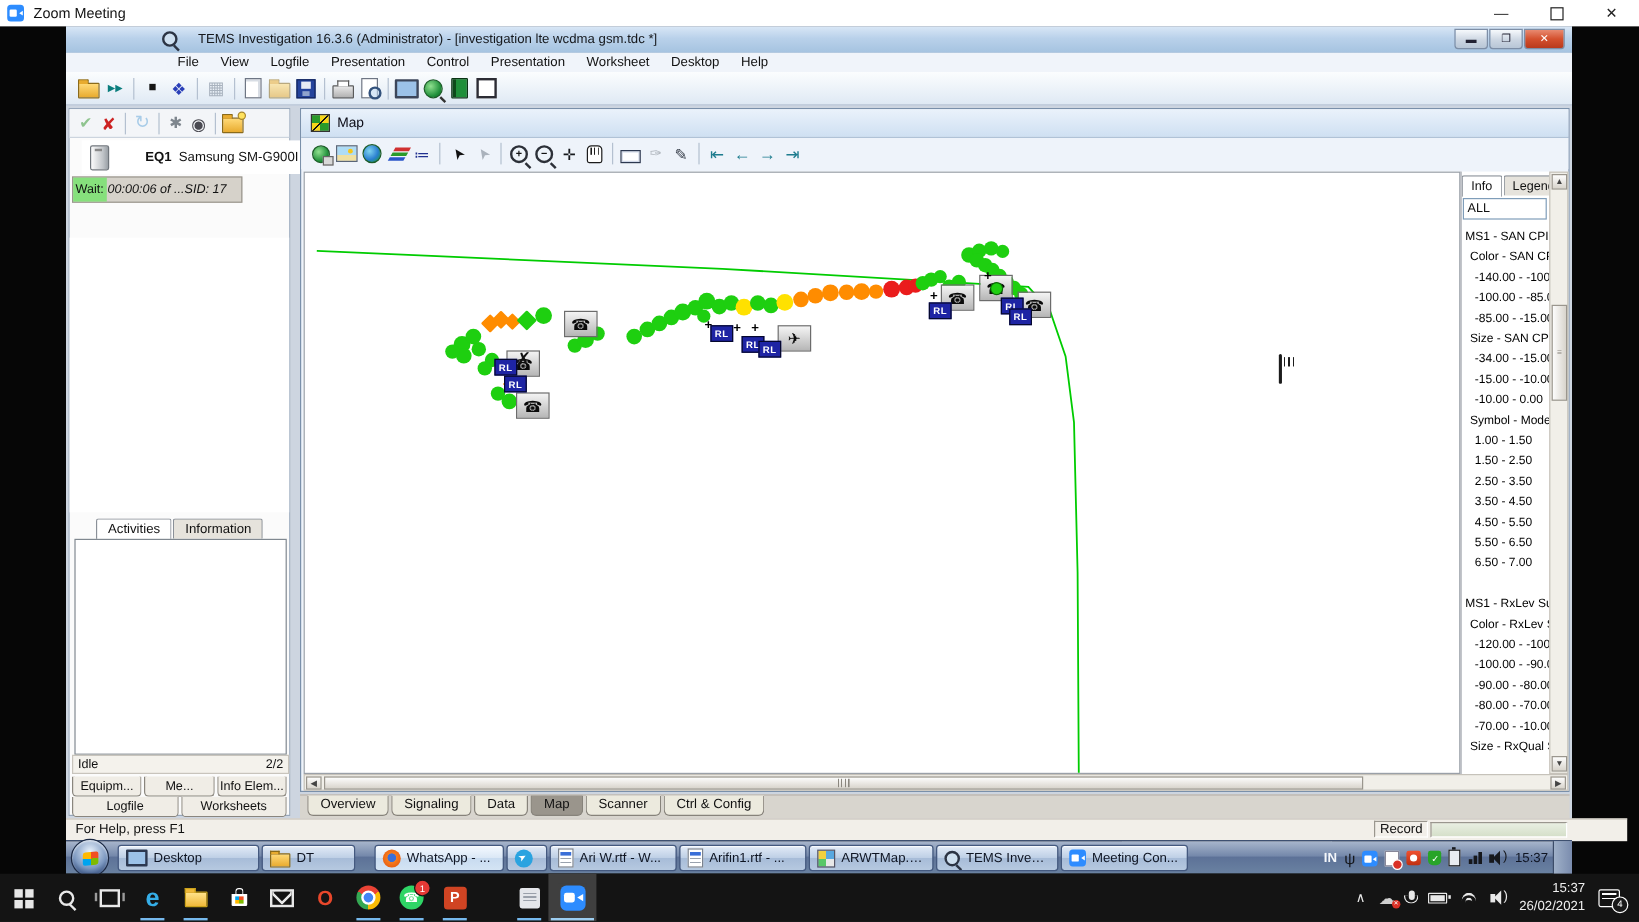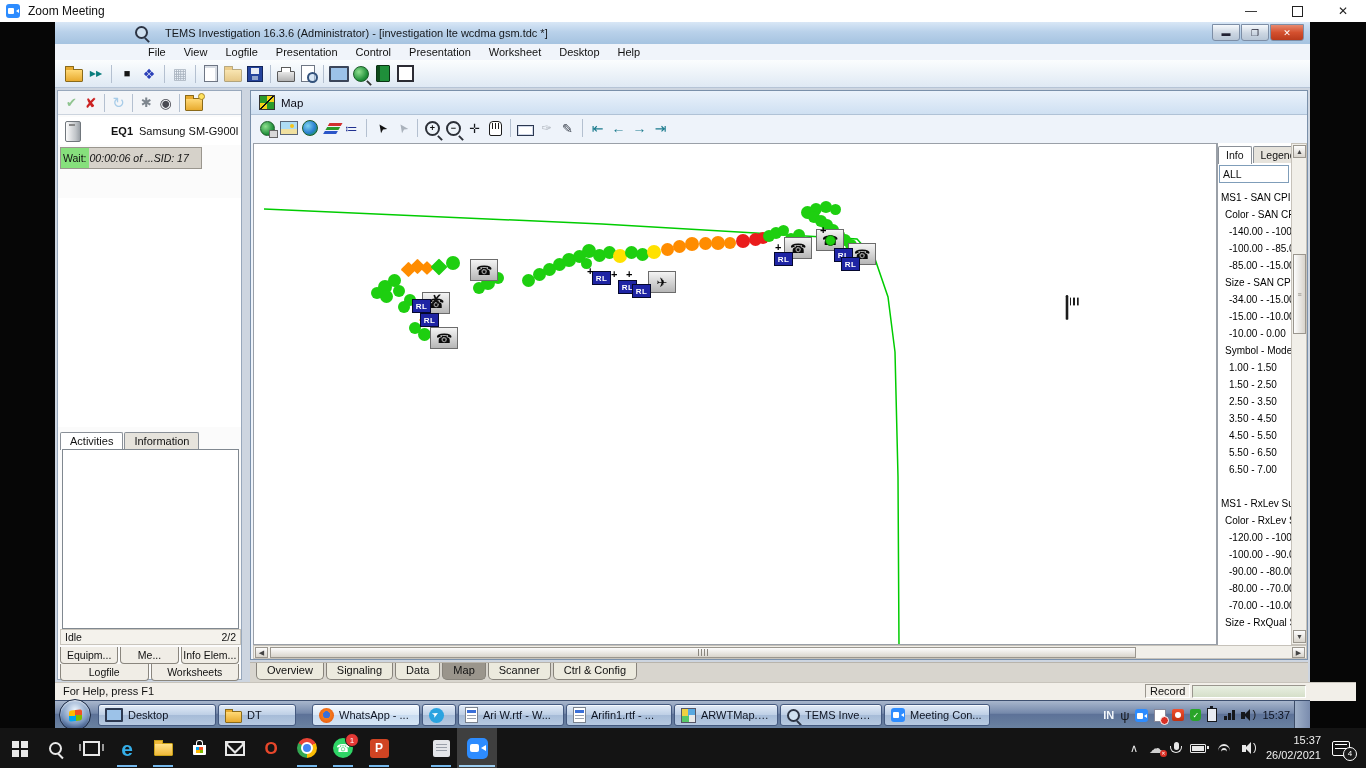--- a/index.html
+++ b/index.html
@@ -36,31 +36,31 @@
   .tbi{width:22px;height:22px;display:flex;align-items:center;justify-content:center;flex:none;line-height:1;}
   .tb-sep{width:1px;height:18px;background:#b4c0d0;margin:0 4px;flex:none;}
 
   
   #tems-client{position:absolute;left:0;top:66px;width:1255px;height:594px;background:#cdd5e0;}
 
   
   #equip-panel{position:absolute;left:2px;top:2px;width:185px;height:590px;background:#fbfbfb;border:1px solid #98a8bc;box-sizing:border-box;}
   #eq-toolbar{position:absolute;left:0;top:0;width:100%;height:24px;background:#f3f5f8;border-bottom:1px solid #ccd4de;display:flex;align-items:center;padding-left:4px;box-sizing:border-box;}
   #eq-toolbar .tbi{width:19px;height:19px;}
-  #eq1-row{position:absolute;left:0;top:26px;width:100%;height:28px;display:flex;align-items:center;background:#fff;}
+  #eq1-row{position:absolute;left:10px;top:26px;width:100%;height:28px;display:flex;align-items:center;background:#fff;}
   #eq2-row{position:absolute;left:0;top:80px;width:100%;height:26px;display:flex;align-items:center;background:#dfe7f0;border-top:1px solid #cfd8e2;border-bottom:1px solid #cfd8e2;}
   .eq-id{font-size:11px;font-weight:bold;color:#111;margin-left:30px;}
   .eq-name{font-size:11px;color:#111;margin-left:6px;white-space:nowrap;}
   #wait-row{position:absolute;left:2px;top:56px;width:140px;height:20px;background:#d6d2ca;border:1px solid #9a968e;display:flex;align-items:center;font-size:10.5px;color:#111;}
   #wait-chip{background:#86e07c;padding:2px 2px;height:100%;display:flex;align-items:center;box-sizing:border-box;}
   #wait-text{padding-left:1px;white-space:nowrap;font-style:italic;}
   #eq-filler{position:absolute;left:0;top:107px;width:100%;height:229px;background:#fff;}
   #act-tabs{position:absolute;left:2px;top:338px;height:20px;display:flex;align-items:flex-end;}
   .atab{font-size:11px;color:#111;padding:2px 9px;border:1px solid #8a9098;border-bottom:none;background:#e6e3dc;border-radius:2px 2px 0 0;margin-right:1px;}
-  .atab.active{background:#fff;position:relative;top:1px;padding-bottom:3px;}
+  .atab.active{background:#fff;position:relative;top:1px;padding-bottom:3px;margin-left:20px;}
   #act-box{position:absolute;left:4px;top:358px;width:175px;height:178px;background:#fff;border:1px solid #808890;}
   #idle-row{position:absolute;left:2px;top:538px;width:181px;height:16px;display:flex;justify-content:space-between;font-size:10.5px;color:#111;background:#f4f2ec;border:1px solid #c8c4bc;box-sizing:border-box;padding:0 4px;align-items:center;}
   .navrow{position:absolute;left:2px;width:181px;height:17px;display:flex;}
   .navtab{flex:1;font-size:10.5px;color:#111;background:#f0ede6;border:1px solid #8a8populate6803;border:1px solid #8a867e;border-top:none;border-radius:0 0 4px 4px;display:flex;align-items:center;justify-content:center;margin-right:2px;white-space:nowrap;overflow:hidden;}
 
   
   #map-window{position:absolute;left:195px;top:2px;width:1058px;height:570px;background:#eef3fa;border:1px solid #7a90aa;box-sizing:border-box;}
   #map-header{position:absolute;left:0;top:0;width:100%;height:24px;background:linear-gradient(#eaf2fb,#cfe0f2);border-bottom:1px solid #b0c2d6;display:flex;align-items:center;gap:6px;padding-left:8px;box-sizing:border-box;}
   #map-title{font-size:11.5px;color:#0a0a14;}
   #map-toolbar{position:absolute;left:0;top:24px;width:100%;height:26px;background:#eef3fa;display:flex;align-items:center;padding-left:6px;box-sizing:border-box;}

